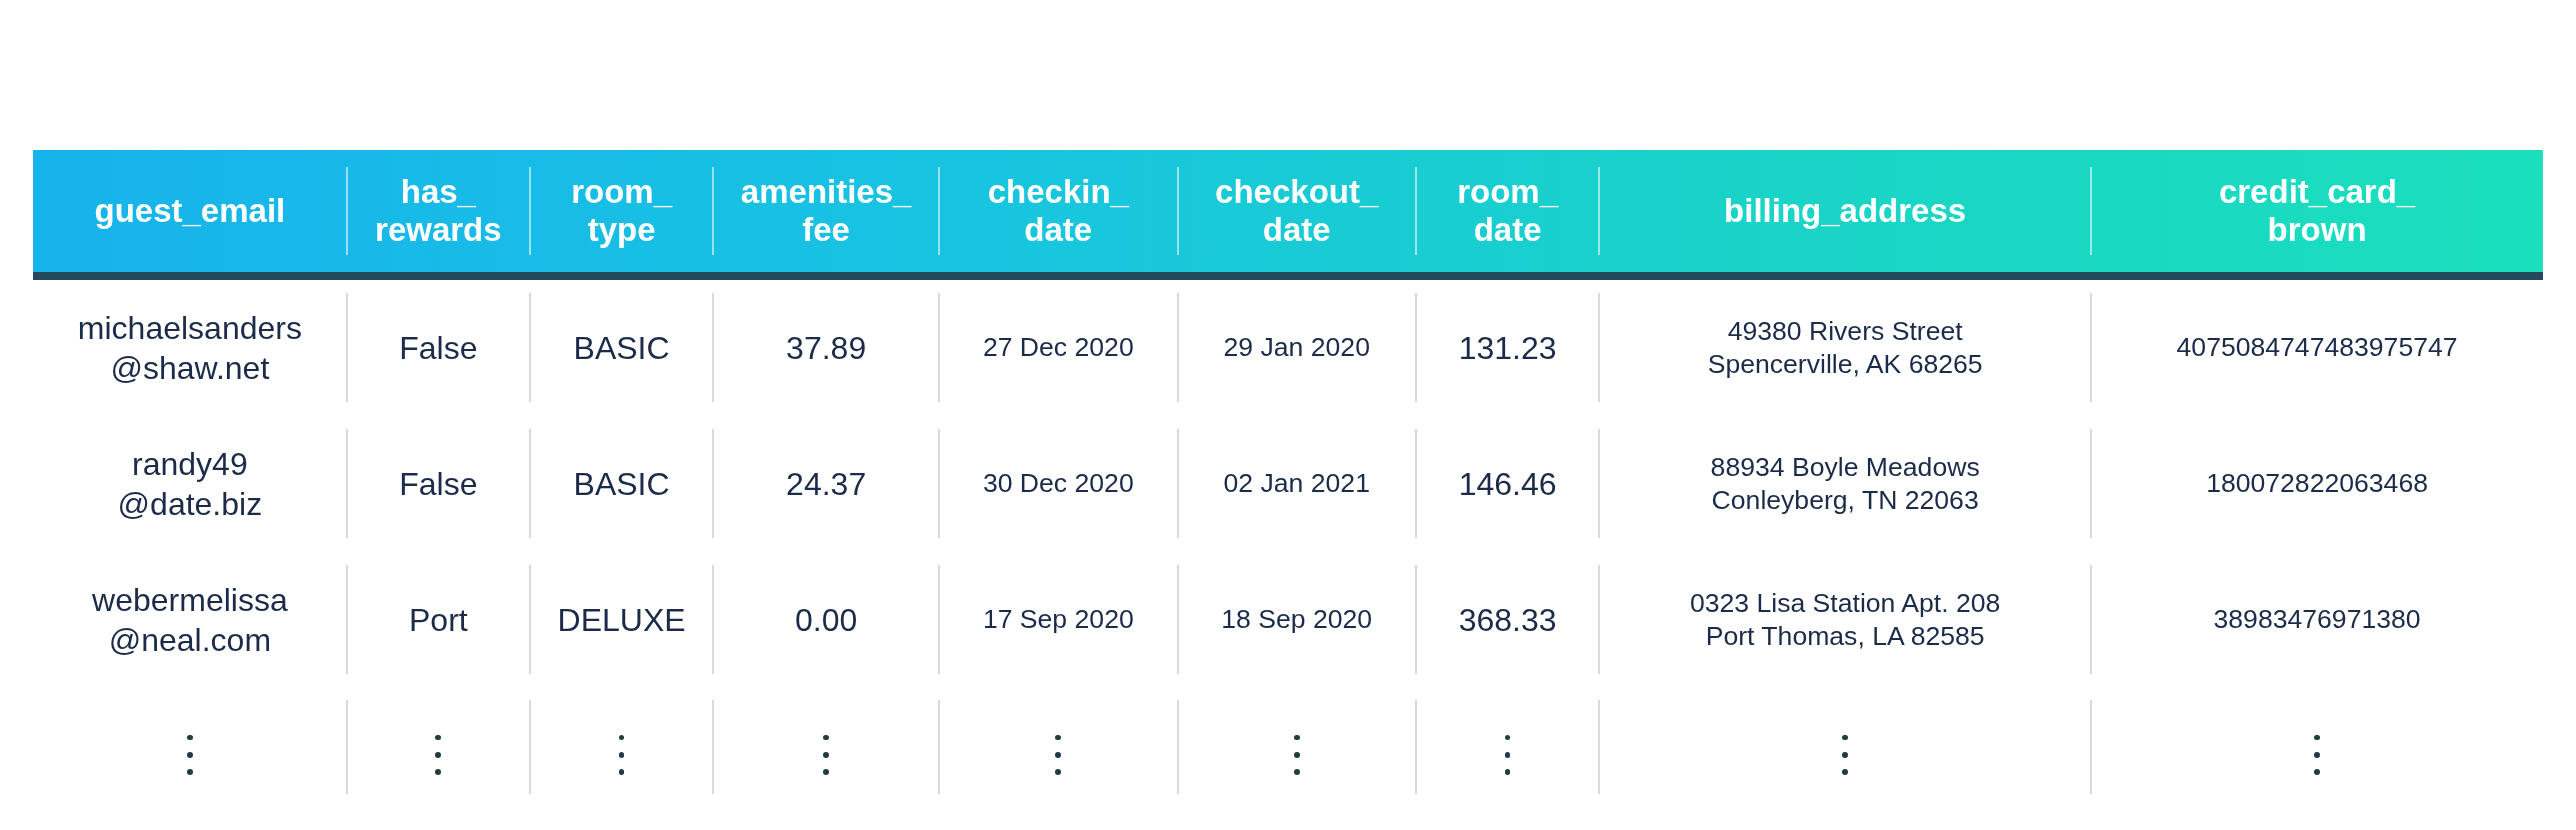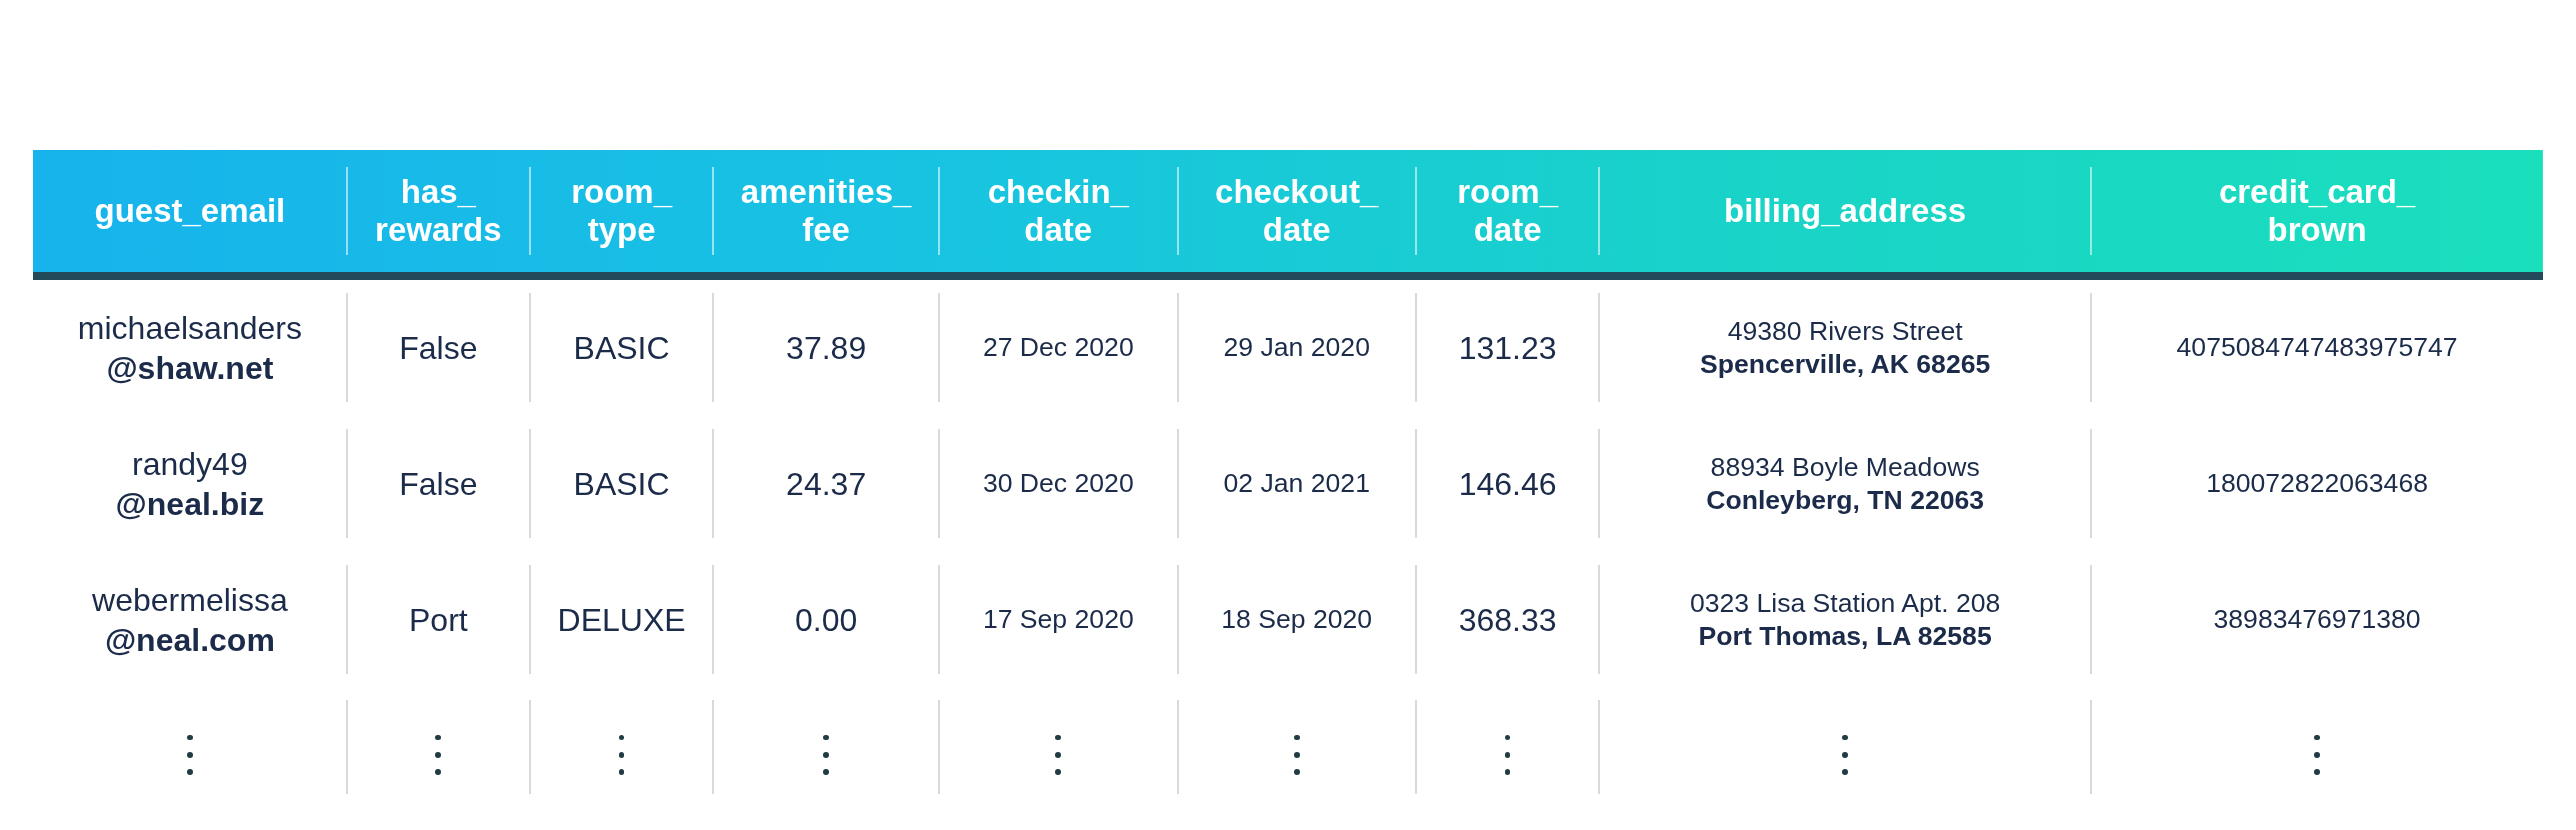--- a/index.html
+++ b/index.html
@@ -57,21 +57,21 @@
   tbody td {
     color: #1b2b49;
     font-size: 32px;
     text-align: center;
     padding: 28px 8.3px;
     line-height: 1.25;
     position: relative;
     vertical-align: middle;
   }
   tbody td .two-line { display: block; text-align: center; }
-  tbody td .line2 { display: block; font-weight: bold; }
+  tbody td .line2 { display: block; }
   .small { font-size: 26.6px; }
   .vsep-right::after {
     content: "";
     position: absolute;
     right: 0; top: 10%; bottom: 10%;
     width: 0.8px;
     background: #d6d9de;
   }
   .vsep-left::before {
     content: "";
@@ -162,21 +162,21 @@
       <td class="vsep-right vsep-left small">
         <span class="two-line">49380 Rivers Street</span>
         <span class="line2">Spencerville, AK 68265</span>
       </td>
       <td class="vsep-left small"><span>4075084747483975747</span></td>
     </tr>
 
     <tr>
       <td class="vsep-right">
         <span class="two-line">randy49</span>
-        <span class="line2">@neal.biz</span>
+        <span class="line2">@date.biz</span>
       </td>
       <td class="vsep-right vsep-left"><span>False</span></td>
       <td class="vsep-right vsep-left"><span>BASIC</span></td>
       <td class="vsep-right vsep-left"><span>24.37</span></td>
       <td class="vsep-right vsep-left small"><span>30 Dec 2020</span></td>
       <td class="vsep-right vsep-left small"><span>02 Jan 2021</span></td>
       <td class="vsep-right vsep-left"><span>146.46</span></td>
       <td class="vsep-right vsep-left small">
         <span class="two-line">88934 Boyle Meadows</span>
         <span class="line2">Conleyberg, TN 22063</span>

